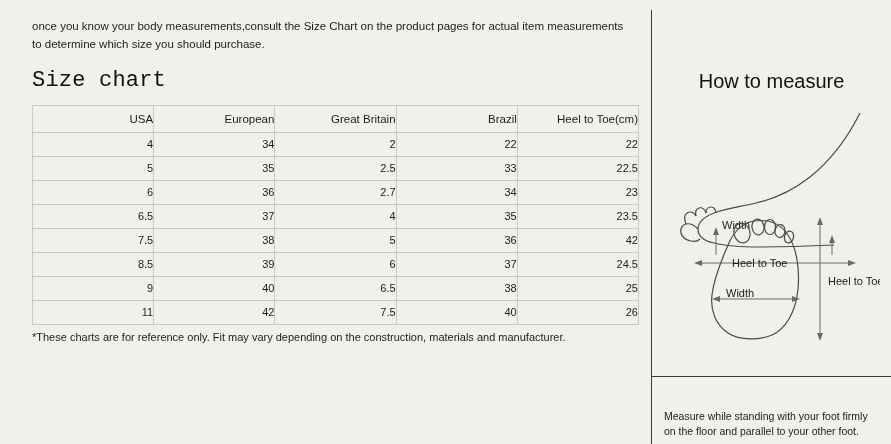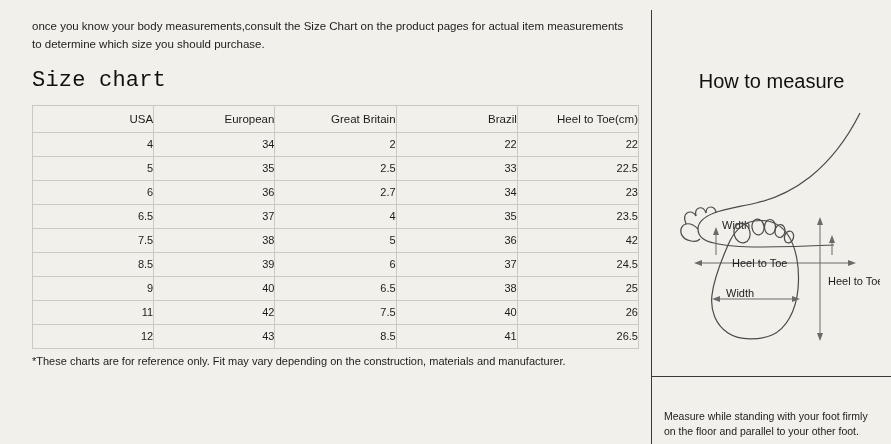--- a/index.html
+++ b/index.html
@@ -175,27 +175,20 @@
           <td>6.5</td>
           <td>38</td>
           <td>25</td>
         </tr>
         <tr>
           <td>11</td>
           <td>42</td>
           <td>7.5</td>
           <td>40</td>
           <td>26</td>
-        </tr>
-        <tr>
-          <td>12</td>
-          <td>43</td>
-          <td>8.5</td>
-          <td>41</td>
-          <td>26.5</td>
         </tr>
       </tbody>
     </table>
 
     <div class="footnote">*These charts are for reference only. Fit may vary depending on the construction, materials and manufacturer.</div>
   </div>
 
   <div class="right-panel">
     <h2 class="howto-title">How to measure</h2>
 

